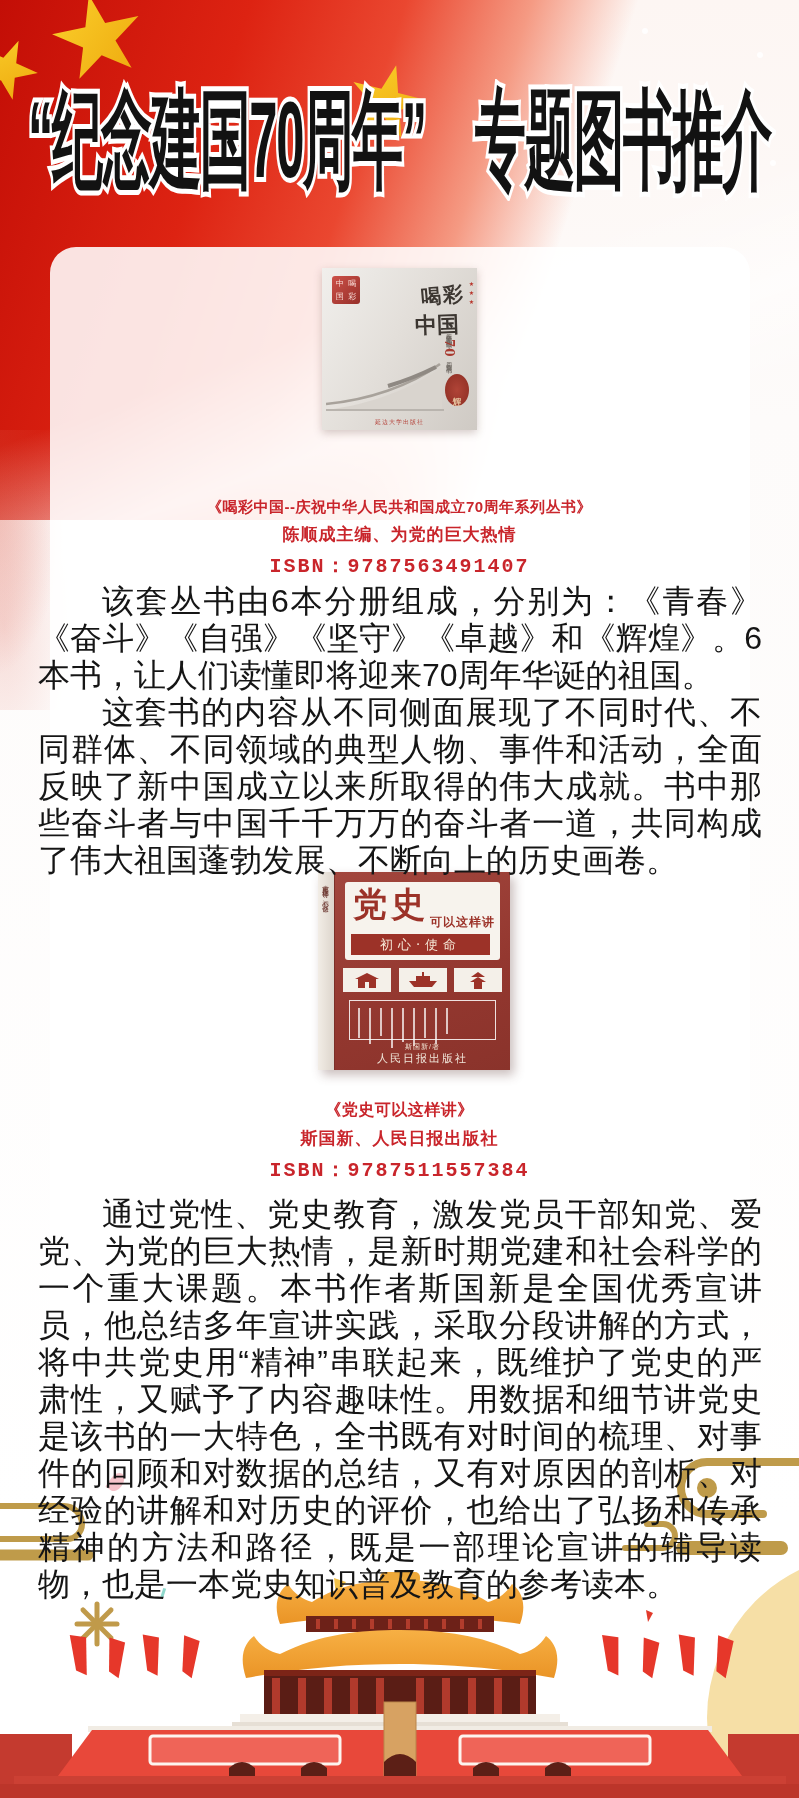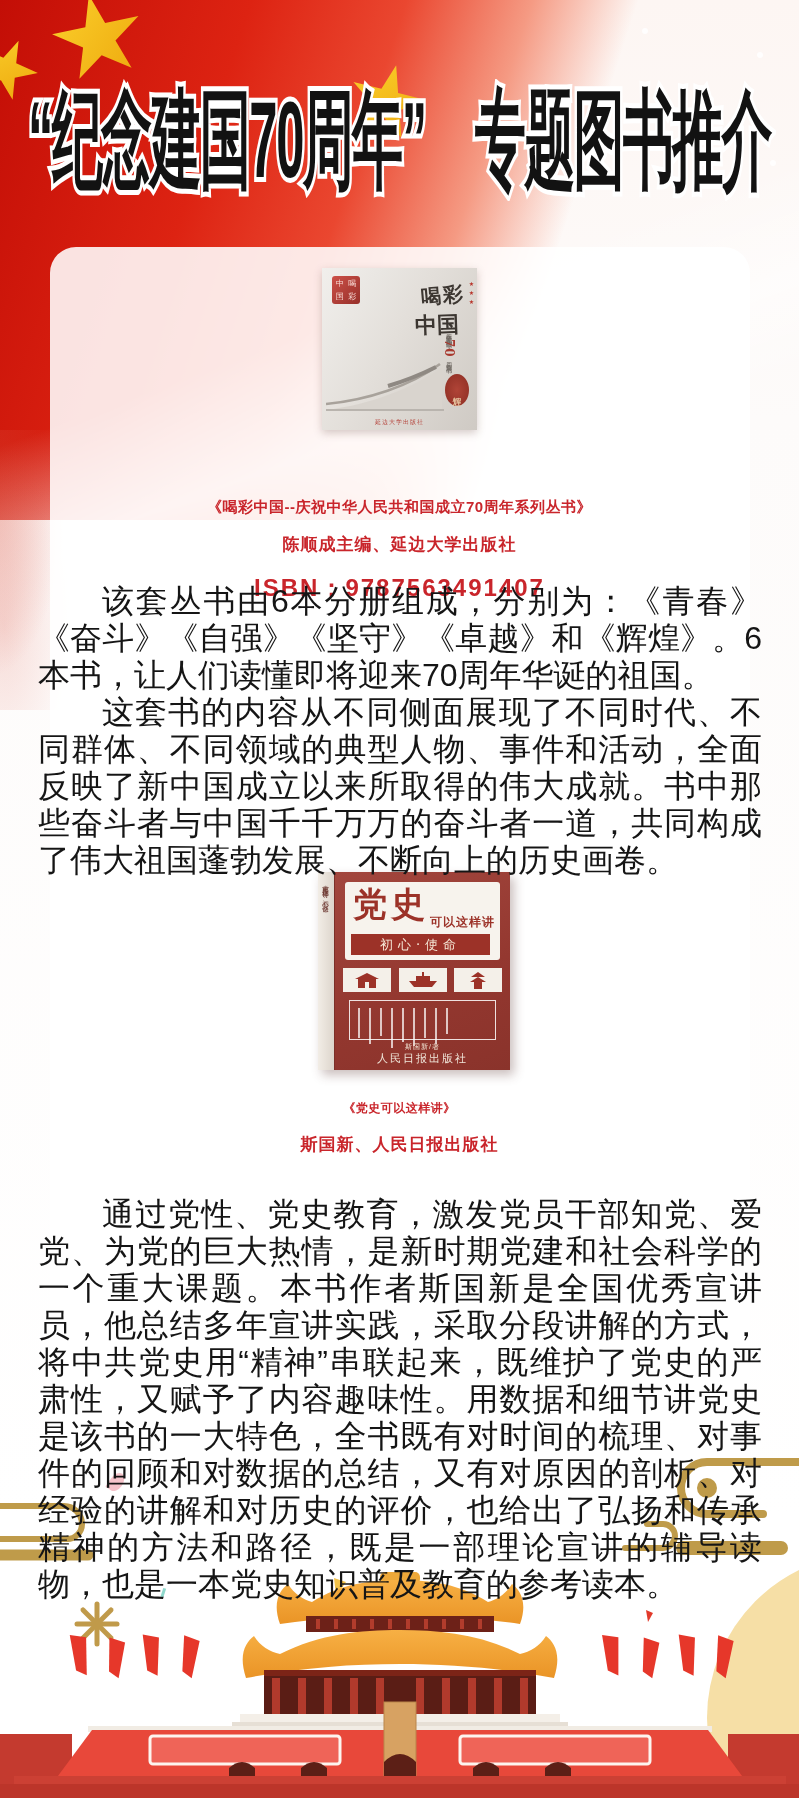--- a/index.html
+++ b/index.html
@@ -53,24 +53,24 @@
   .b1-title .t2{display:block;font-size:22px;margin-top:1px;transform:rotate(-2deg) translateX(-6px);}
   .b1-stars{position:absolute;right:2px;top:12px;writing-mode:vertical-rl;font-size:6px;letter-spacing:2px;color:#b9352c;}
   .b1-vline{position:absolute;right:24px;top:60px;writing-mode:vertical-rl;color:#6d6761;font-size:6px;letter-spacing:1px;line-height:8px;}
   .b1-vline .badge70{color:#a8382e;font-size:12px;font-weight:bold;font-family:"DejaVu Serif",serif;}
   .b1-train{position:absolute;left:4px;bottom:16px;}
   .b1-oval{position:absolute;right:8px;bottom:24px;width:24px;height:32px;border-radius:50%;
     background:radial-gradient(#b04437,#8c2d23);display:flex;align-items:center;justify-content:center;}
   .b1-oval span{writing-mode:vertical-rl;color:#e9c9a4;font-size:9px;line-height:10px;font-family:"DejaVu Serif",serif;}
   .b1-pub{position:absolute;left:0;bottom:3px;width:100%;text-align:center;font-size:6px;color:#b5443c;letter-spacing:1px;}
   
-  .caption{position:absolute;left:0;right:0;text-align:center;color:#c9252b;font-weight:bold;display:flex;flex-direction:column;gap:16px;}
+  .caption{position:absolute;left:0;right:0;text-align:center;color:#c9252b;font-weight:bold;display:flex;flex-direction:column;gap:6px;}
   .caption .l1{font-size:15px;letter-spacing:.5px;}
   .caption .l2{font-size:17px;letter-spacing:1px;}
-  .caption .l3{font-size:24px;letter-spacing:2px;}
+  .caption .l3{font-size:20px;letter-spacing:2px;font-family:Liberation Mono, monospace;}
   .caption1{top:498px;}
   .caption2{top:1100px;}
   
   .bodytext{position:absolute;left:38px;width:724px;color:#151515;font-size:32px;line-height:37px;text-align:justify;z-index:5;}
   .bodytext p{margin:0;text-indent:2em;}
   .body1{top:583px;}
   .body2{top:1196px;}
   
   .book2{position:absolute;left:318px;top:872px;width:192px;height:198px;display:flex;
     box-shadow:4px 5px 10px rgba(80,40,35,.3);}
@@ -144,21 +144,21 @@
       <path d="M0 52 H118" stroke="#b9b4ae" stroke-width="2"></path>
     </svg>
     <div class="b1-oval">
       <span>辉煌</span>
     </div>
     <div class="b1-pub">延边大学出版社</div>
   </div>
 
   <div class="caption caption1">
     <span class="l1">《喝彩中国--庆祝中华人民共和国成立70周年系列丛书》</span>
-    <span class="l2">陈顺成主编、延边大学出版社</span>
+    <span class="l2">陈顺成主编、为党的巨大热情</span>
     <span class="l3">ISBN：9787563491407</span>
   </div>
 
   <div class="bodytext body1">
     <p>该套丛书由6本分册组成，分别为：《青春》《奋斗》《自强》《坚守》《卓越》和《辉煌》。6本书，让人们读懂即将迎来70周年华诞的祖国。</p>
     <p>这套书的内容从不同侧面展现了不同时代、不同群体、不同领域的典型人物、事件和活动，全面反映了新中国成立以来所取得的伟大成就。书中那些奋斗者与中国千千万万的奋斗者一道，共同构成了伟大祖国蓬勃发展、不断向上的历史画卷。</p>
   </div>
 
   <div class="book2">
     <div class="b2-spine">
@@ -195,22 +195,23 @@
       </div>
       <div class="b2-list">
         <i style="height:30px"></i><i style="height:36px"></i><i style="height:28px"></i><i style="height:40px"></i><i style="height:34px"></i><i style="height:38px"></i><i style="height:30px"></i><i style="height:36px"></i><i style="height:26px"></i>
       </div>
       <div class="b2-author">斯国新/著</div>
       <div class="b2-pub">人民日报出版社</div>
     </div>
   </div>
 
   <div class="caption caption2">
-    <span class="l1" style="font-size:12px;">《党史可以这样讲》</span>
+    <span class="l1" style="font-size:16px;">《党史可以这样讲》</span>
     <span class="l2">斯国新、人民日报出版社</span>
+    <span class="l3">ISBN：9787511557384</span>
   </div>
 
   <div class="bodytext body2">
     <p>通过党性、党史教育，激发党员干部知党、爱党、为党的巨大热情，是新时期党建和社会科学的一个重大课题。本书作者斯国新是全国优秀宣讲员，他总结多年宣讲实践，采取分段讲解的方式，将中共党史用“精神”串联起来，既维护了党史的严肃性，又赋予了内容趣味性。用数据和细节讲党史是该书的一大特色，全书既有对时间的梳理、对事件的回顾和对数据的总结，又有对原因的剖析、对经验的讲解和对历史的评价，也给出了弘扬和传承精神的方法和路径，既是一部理论宣讲的辅导读物，也是一本党史知识普及教育的参考读本。</p>
   </div>
 
   <svg class="cloud cloud-right" width="232" height="128" viewBox="0 0 232 128">
     <path d="M232 26 H140 A26 26 0 0 0 140 78 H196" fill="none" stroke="#bf9b4a" stroke-width="8" stroke-linecap="round"></path>
     <circle cx="140" cy="52" r="10" fill="#bf9b4a"></circle>
     <path d="M116 112 H214" fill="none" stroke="#bf9b4a" stroke-width="14" stroke-linecap="round"></path>

